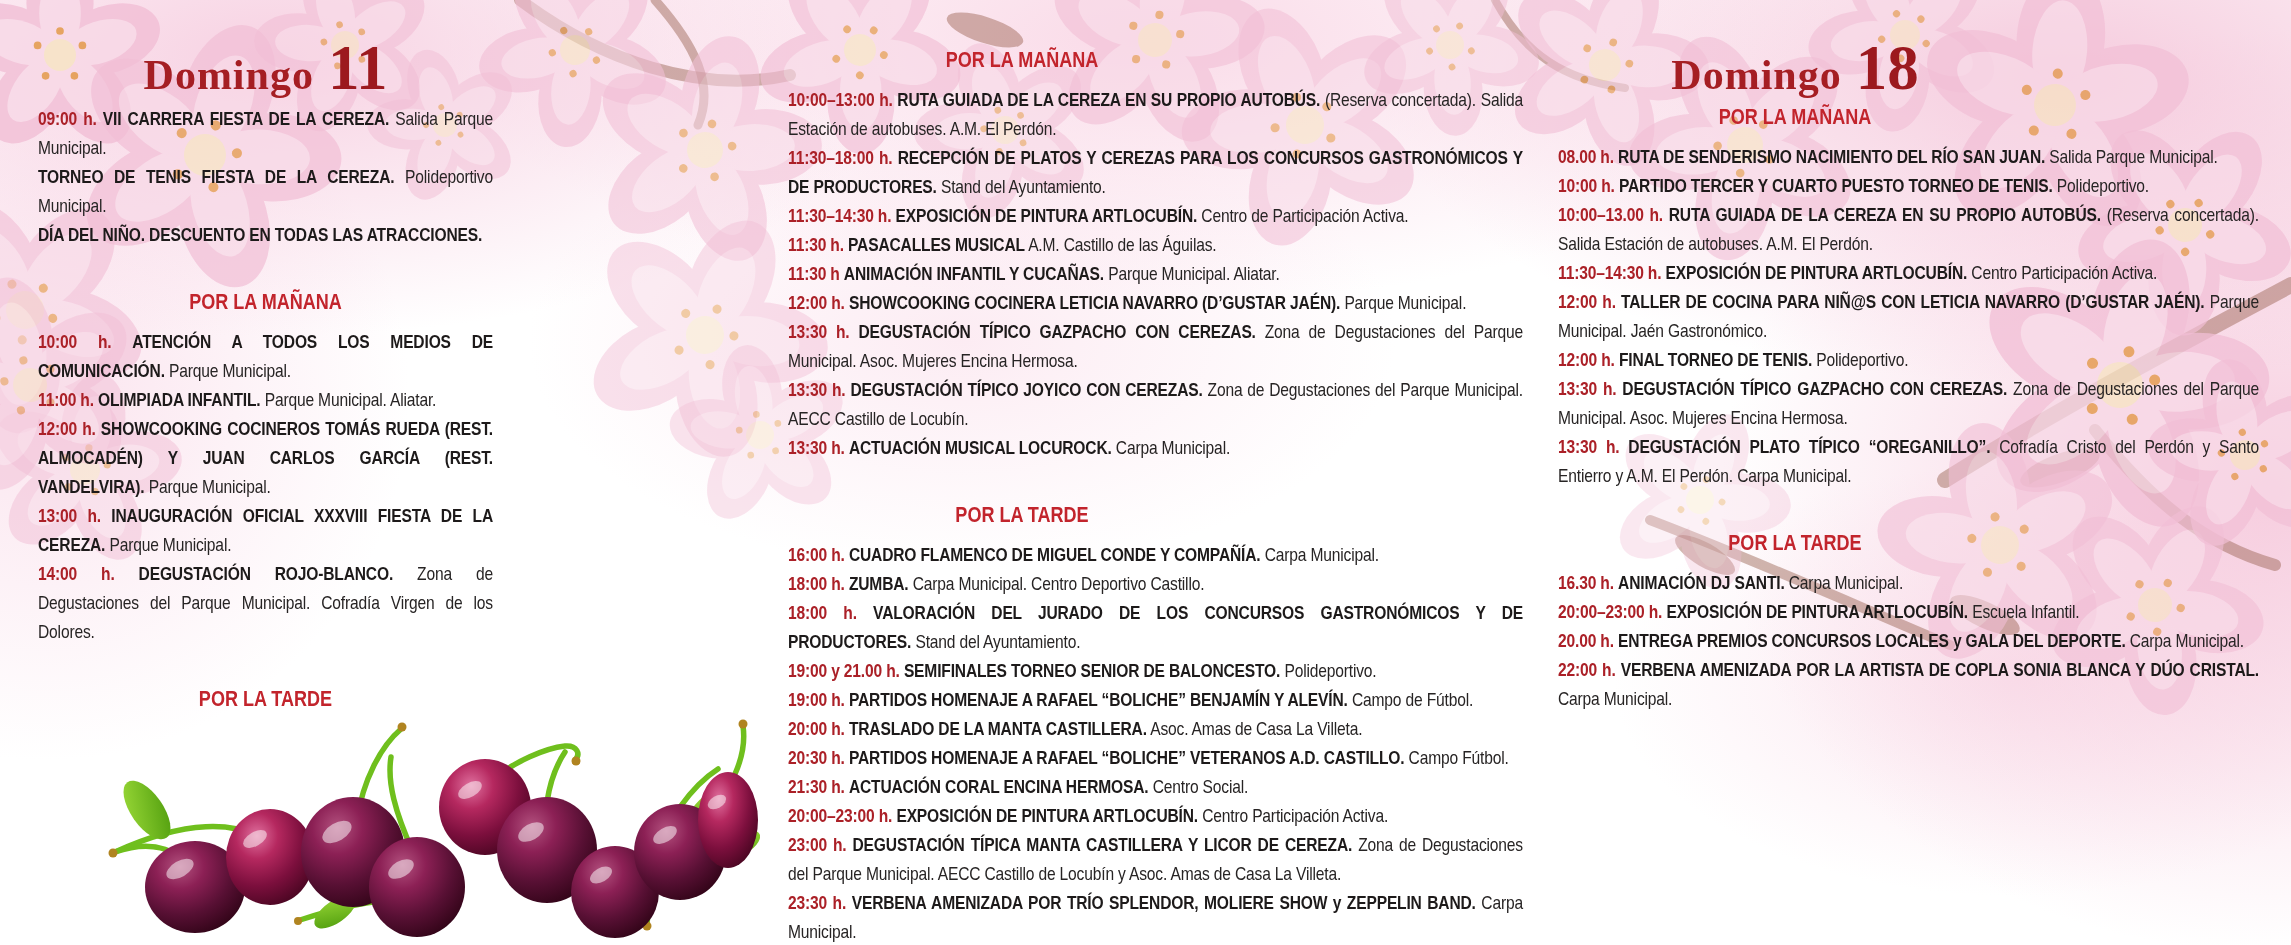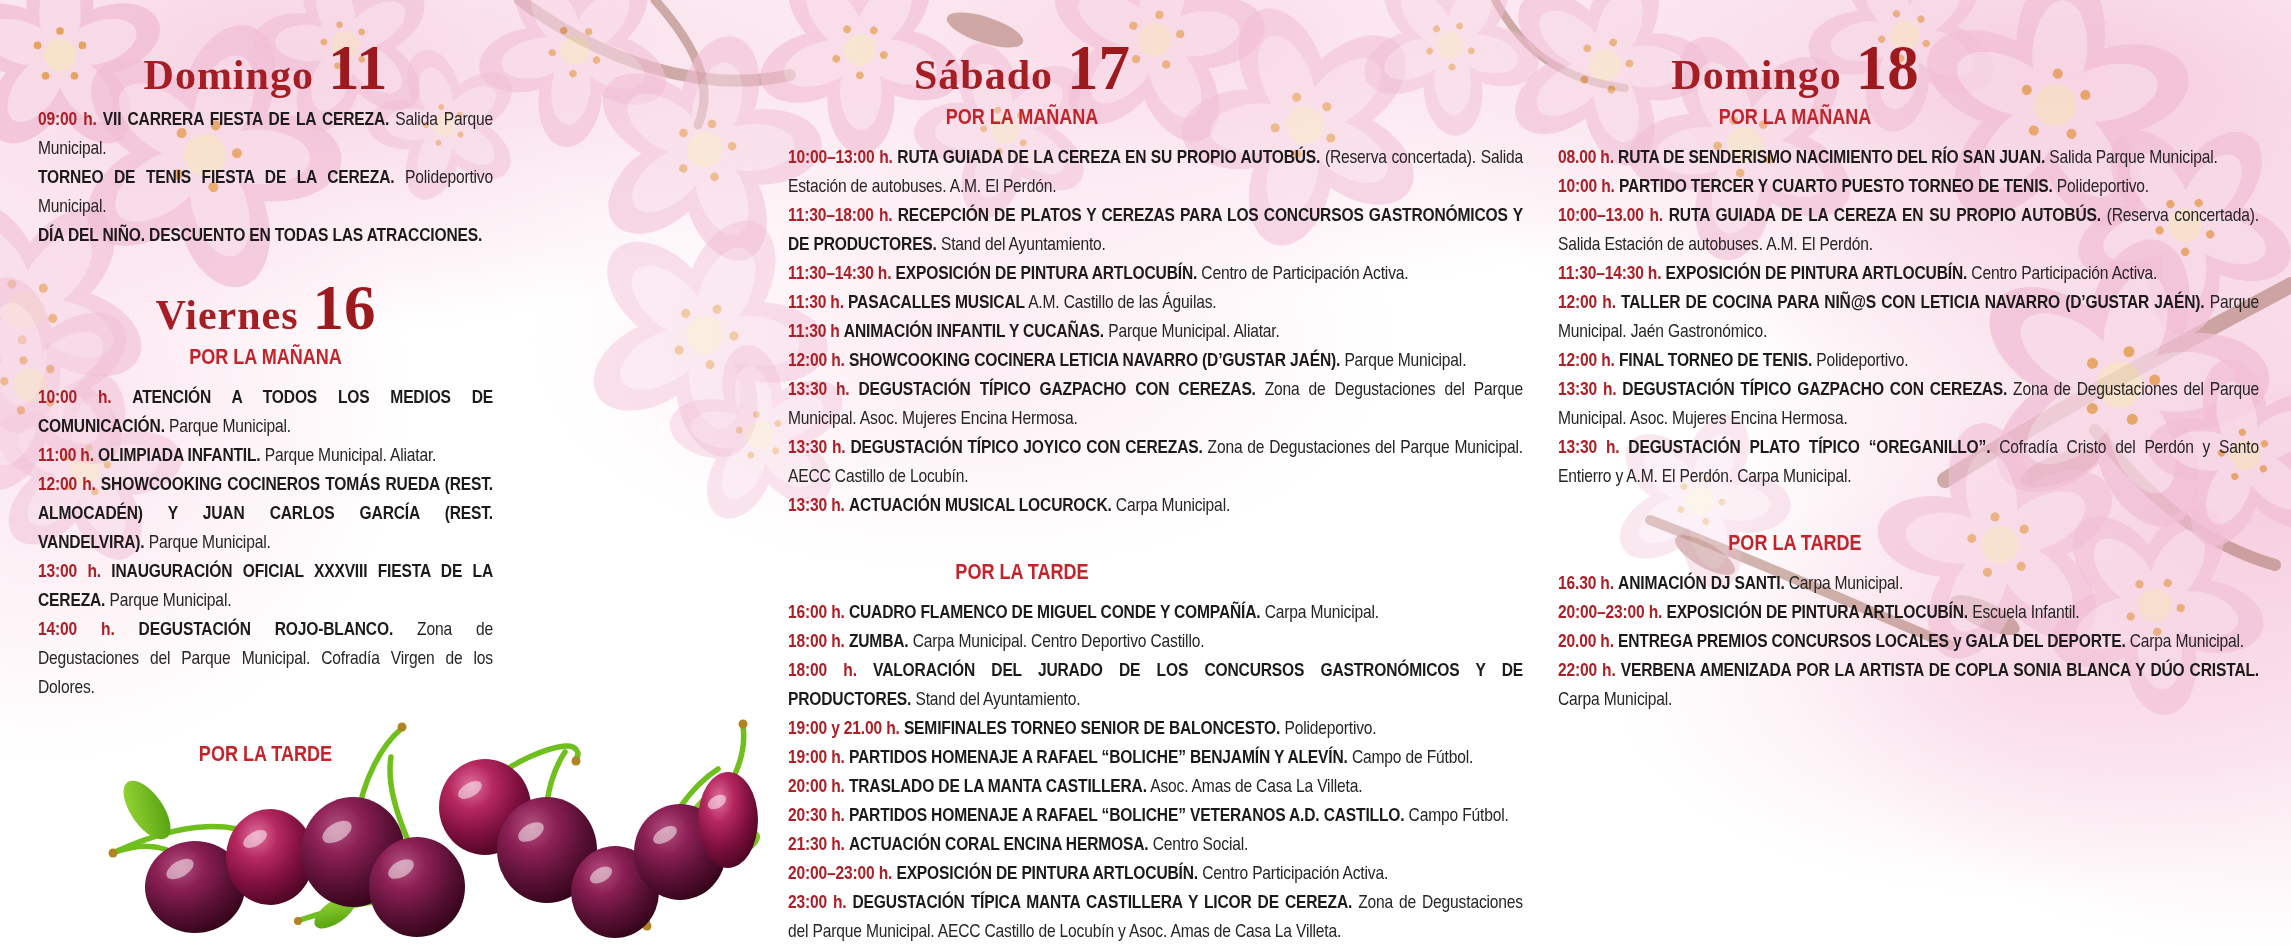--- a/index.html
+++ b/index.html
@@ -118,31 +118,29 @@
       <use href="#blossom" transform="translate(30,385) scale(1.7) rotate(-15)" opacity=".5"></use>
     </g>
   </svg>
 
   <div id="panels-root">
       <div class="panel" id="panel-0">
         <div class="sec day"><span class="word">Domingo</span><span class="num">11</span></div>
         <p class="sec event"><span class="time">09:00 h.</span> <span class="title">VII CARRERA FIESTA DE LA CEREZA.</span> <span class="detail">Salida Parque Municipal.</span></p>
         <p class="sec event"><span class="title">TORNEO DE TENIS FIESTA DE LA CEREZA.</span> <span class="detail">Polideportivo Municipal.</span></p>
         <p class="sec event"><span class="title">DÍA DEL NIÑO. DESCUENTO EN TODAS LAS ATRACCIONES.</span></p>
-        <div class="sec day"><span class="word">Viernes</span><span class="num">16</span></div>
         <div class="sec sub">POR LA MAÑANA</div>
         <p class="sec event"><span class="time">10:00 h.</span> <span class="title">ATENCIÓN A TODOS LOS MEDIOS DE COMUNICACIÓN.</span> <span class="detail">Parque Municipal.</span></p>
         <p class="sec event"><span class="time">11:00 h.</span> <span class="title">OLIMPIADA INFANTIL.</span> <span class="detail">Parque Municipal. Aliatar.</span></p>
         <p class="sec event"><span class="time">12:00 h.</span> <span class="title">SHOWCOOKING COCINEROS TOMÁS RUEDA (REST. ALMOCADÉN) Y JUAN CARLOS GARCÍA (REST. VANDELVIRA).</span> <span class="detail">Parque Municipal.</span></p>
         <p class="sec event"><span class="time">13:00 h.</span> <span class="title">INAUGURACIÓN OFICIAL XXXVIII FIESTA DE LA CEREZA.</span> <span class="detail">Parque Municipal.</span></p>
         <p class="sec event"><span class="time">14:00 h.</span> <span class="title">DEGUSTACIÓN ROJO-BLANCO.</span> <span class="detail">Zona de Degustaciones del Parque Municipal. Cofradía Virgen de los Dolores.</span></p>
         <div class="sec sub">POR LA TARDE</div>
       </div>
       <div class="panel" id="panel-1">
-        <div class="sec day"><span class="word">Sábado</span><span class="num">17</span></div>
         <div class="sec sub">POR LA MAÑANA</div>
         <p class="sec event"><span class="time">10:00–13:00 h.</span> <span class="title">RUTA GUIADA DE LA CEREZA EN SU PROPIO AUTOBÚS.</span> <span class="detail">(Reserva concertada). Salida Estación de autobuses. A.M. El Perdón.</span></p>
         <p class="sec event"><span class="time">11:30–18:00 h.</span> <span class="title">RECEPCIÓN DE PLATOS Y CEREZAS PARA LOS CONCURSOS GASTRONÓMICOS Y DE PRODUCTORES.</span> <span class="detail">Stand del Ayuntamiento.</span></p>
         <p class="sec event"><span class="time">11:30–14:30 h.</span> <span class="title">EXPOSICIÓN DE PINTURA ARTLOCUBÍN.</span> <span class="detail">Centro de Participación Activa.</span></p>
         <p class="sec event"><span class="time">11:30 h.</span> <span class="title">PASACALLES MUSICAL</span> <span class="detail">A.M. Castillo de las Águilas.</span></p>
         <p class="sec event"><span class="time">11:30 h</span> <span class="title">ANIMACIÓN INFANTIL Y CUCAÑAS.</span> <span class="detail">Parque Municipal. Aliatar.</span></p>
         <p class="sec event"><span class="time">12:00 h.</span> <span class="title">SHOWCOOKING COCINERA LETICIA NAVARRO (D’GUSTAR JAÉN).</span> <span class="detail">Parque Municipal.</span></p>
         <p class="sec event"><span class="time">13:30 h.</span> <span class="title">DEGUSTACIÓN TÍPICO GAZPACHO CON CEREZAS.</span> <span class="detail">Zona de Degustaciones del Parque Municipal. Asoc. Mujeres Encina Hermosa.</span></p>
         <p class="sec event"><span class="time">13:30 h.</span> <span class="title">DEGUSTACIÓN TÍPICO JOYICO CON CEREZAS.</span> <span class="detail">Zona de Degustaciones del Parque Municipal. AECC Castillo de Locubín.</span></p>
         <p class="sec event"><span class="time">13:30 h.</span> <span class="title">ACTUACIÓN MUSICAL LOCUROCK.</span> <span class="detail">Carpa Municipal.</span></p>

